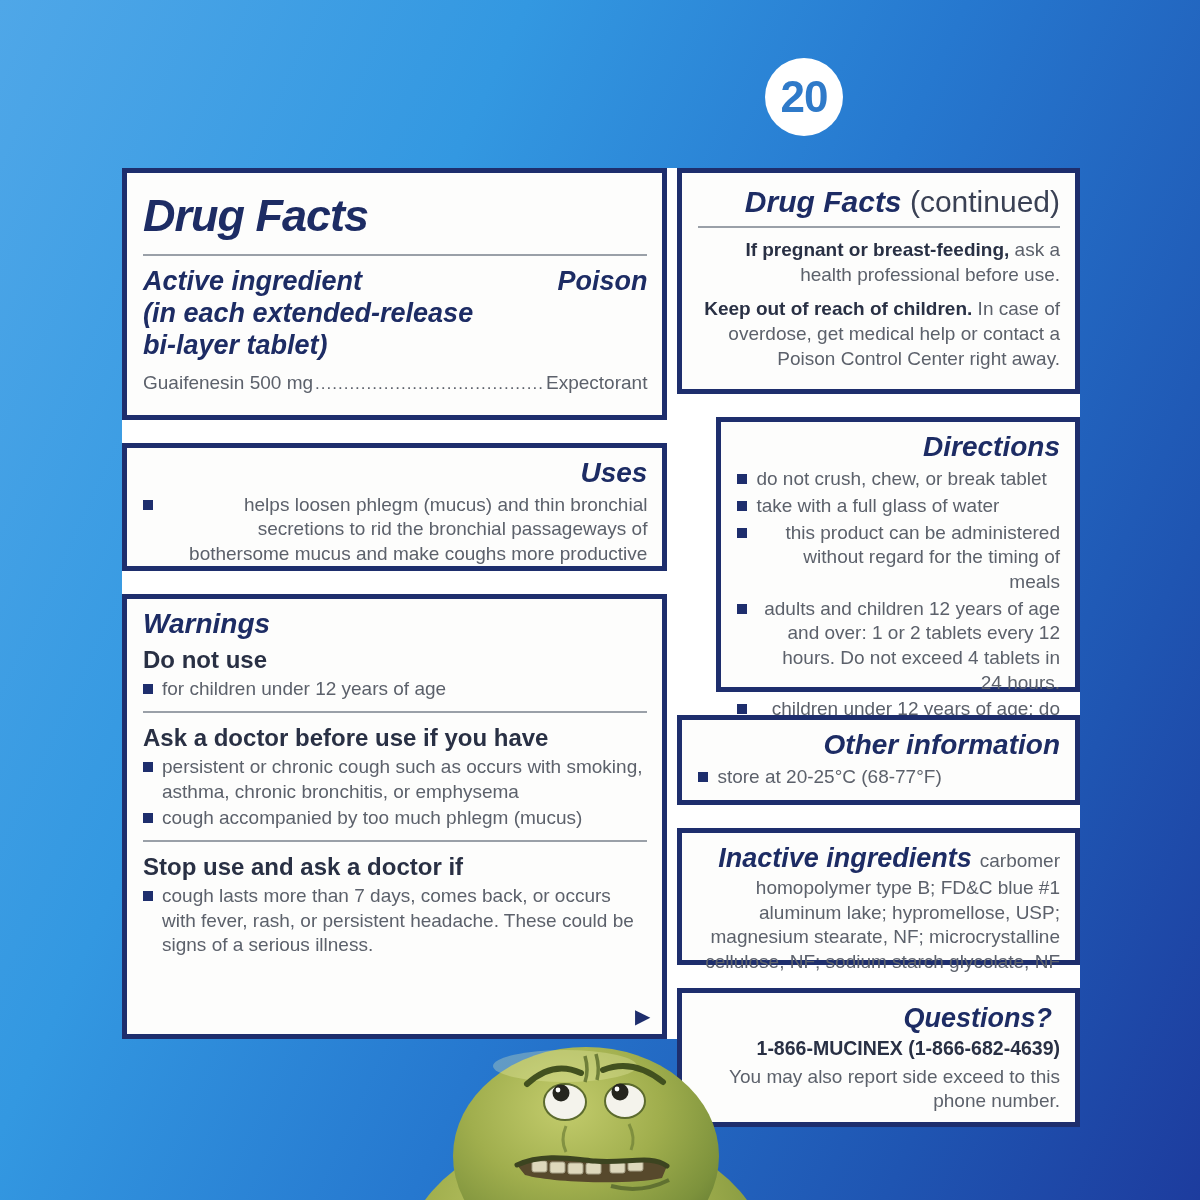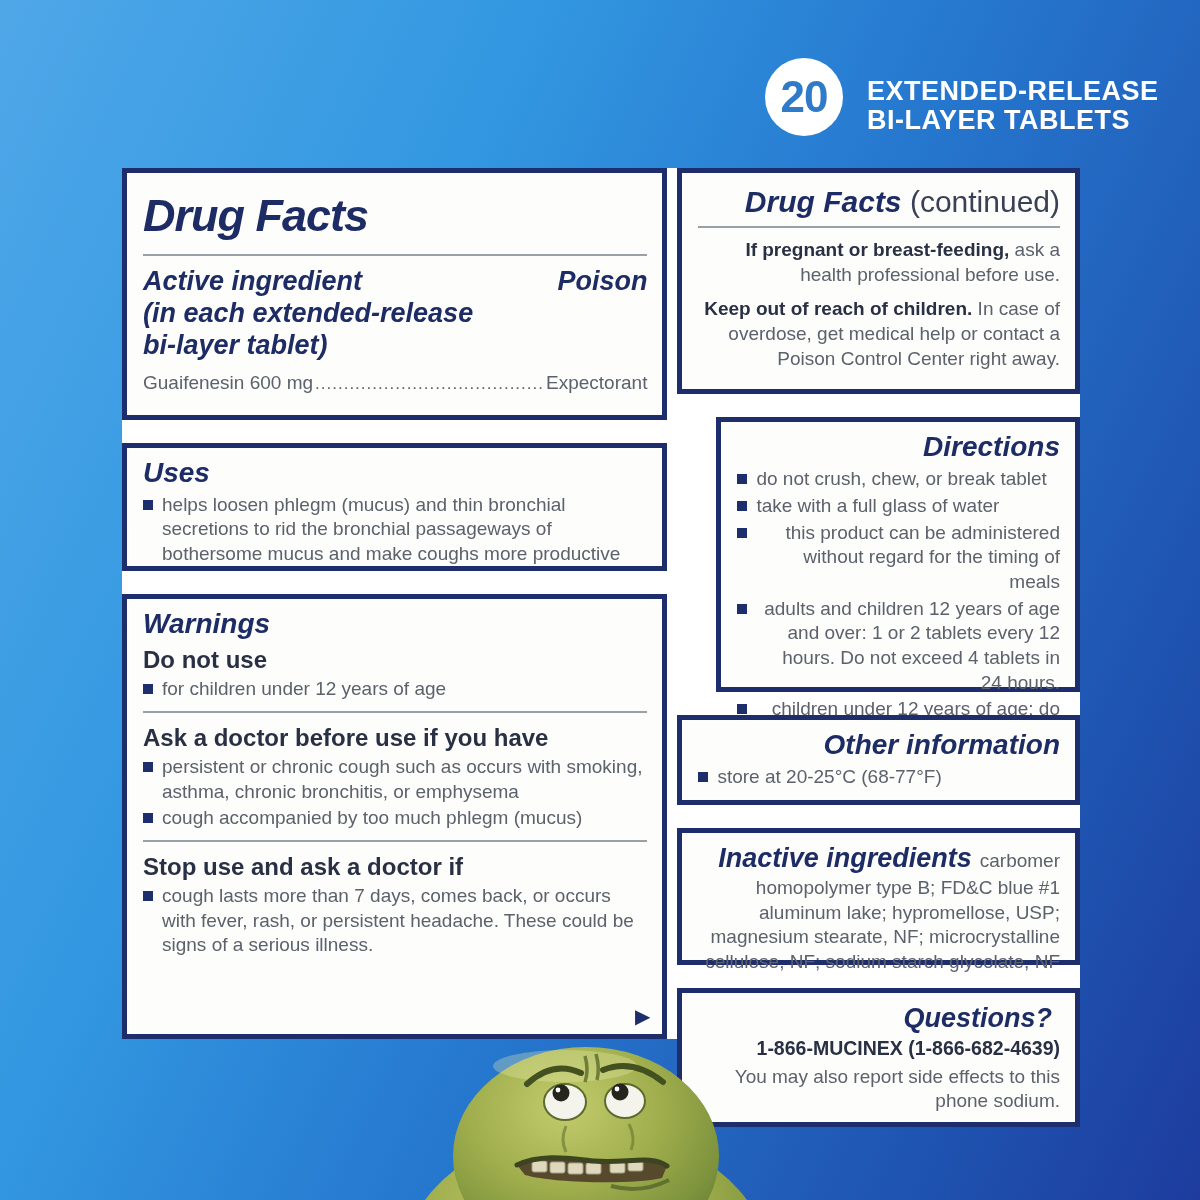--- a/index.html
+++ b/index.html
@@ -1,21 +1,21 @@
 <!DOCTYPE html>
 <html><head>
 <meta charset="utf-8">
 <style>
   html,body{margin:0;padding:0;}
   body{font-family:"Liberation Sans", sans-serif; -webkit-font-smoothing:antialiased;}
   .stage{position:relative;width:1200px;height:1200px;overflow:hidden;
     background:linear-gradient(115deg,#4fa7e8 0%,#3398e1 30%,#2678cf 55%,#1f55b2 82%,#1d3c9e 100%);}
 
   
-  .badge{position:absolute;left:765px;top:58px;display:flex;align-items:flex-end;gap:24px;}
+  .badge{position:absolute;left:765px;top:58px;display:flex;align-items:center;gap:24px;}
   .badge-circle{width:78px;height:78px;border-radius:50%;background:#ffffff;
     display:flex;align-items:center;justify-content:center;}
   .badge-circle span{color:#2f7ac9;font-size:44px;font-weight:bold;letter-spacing:-1px;}
   .badge-text{color:#ffffff;font-weight:bold;font-size:27px;line-height:1.1;letter-spacing:0.5px;}
 
   
   .facts{position:absolute;left:122px;top:168px;width:958px;height:871px;
     background:#ffffff;display:flex;gap:10px;}
   .col{display:flex;flex-direction:column;gap:23px;}
   .col-left{flex:0 0 468px;}
@@ -54,47 +54,43 @@
 </style>
 </head>
 <body>
 
 <div class="stage">
 
   <div class="badge">
     <div class="badge-circle">
       <span>20</span>
     </div>
-    <div class="badge-text">
-      <div>EXTENDED-RELEASE</div>
-      <div>BI-LAYER TABLETS</div>
-    </div>
   </div>
 
   <div class="facts">
 
     <div class="col col-left">
 
       <section class="box" style="height:252px;">
         <h1 class="df-title">Drug Facts</h1>
         <hr class="rule">
         <div class="ai-head">
           <span>Active ingredient</span>
           <span>Poison</span>
         </div>
         <div class="ai-note">(in each extended-release</div>
         <div class="ai-note">bi-layer tablet)</div>
         <div class="ai-row">
-          <span>Guaifenesin 600 mg</span>
+          <span>Guaifenesin 500 mg</span>
           <span class="dots">....................................................</span>
           <span>Expectorant</span>
         </div>
       </section>
 
-      <section class="box" style="height:128px;">
+      <section class="box" style="height:128px;text-align:right;">
         <h2 class="h2">Uses</h2>
         <div class="bullet">
           <span class="sq"></span>
           <span>helps loosen phlegm (mucus) and thin bronchial secretions to rid the bronchial passageways of bothersome mucus and make coughs more productive</span>
         </div>
       </section>
 
       <section class="box grow">
         <h2 class="h2">Warnings</h2>
         <div class="subhead">Do not use</div>
@@ -173,21 +169,21 @@
       <section class="box" style="height:137px;">
         <p class="para">
           <span class="h-inline">Inactive ingredients</span><span>carbomer homopolymer type B; FD&amp;C blue #1 aluminum lake; hypromellose, USP; magnesium stearate, NF; microcrystalline cellulose, NF; sodium starch glycolate, NF</span>
         </p>
       </section>
 
       <section class="box grow">
         <div>
           <span class="h-inline">Questions?</span><span class="phone">1-866-MUCINEX (1-866-682-4639)</span>
         </div>
-        <div class="q-note">You may also report side effects to this phone sodium.</div>
+        <div class="q-note">You may also report side exceed to this phone number.</div>
       </section>
     </div>
   </div>
 
   <svg class="mascot" viewBox="0 0 380 160" aria-hidden="true">
     <defs>
       <radialGradient id="gBody" cx="42%" cy="28%" r="80%">
         <stop offset="0%" stop-color="#c3cc6c"></stop>
         <stop offset="45%" stop-color="#a0ae4d"></stop>
         <stop offset="78%" stop-color="#7d923c"></stop>

